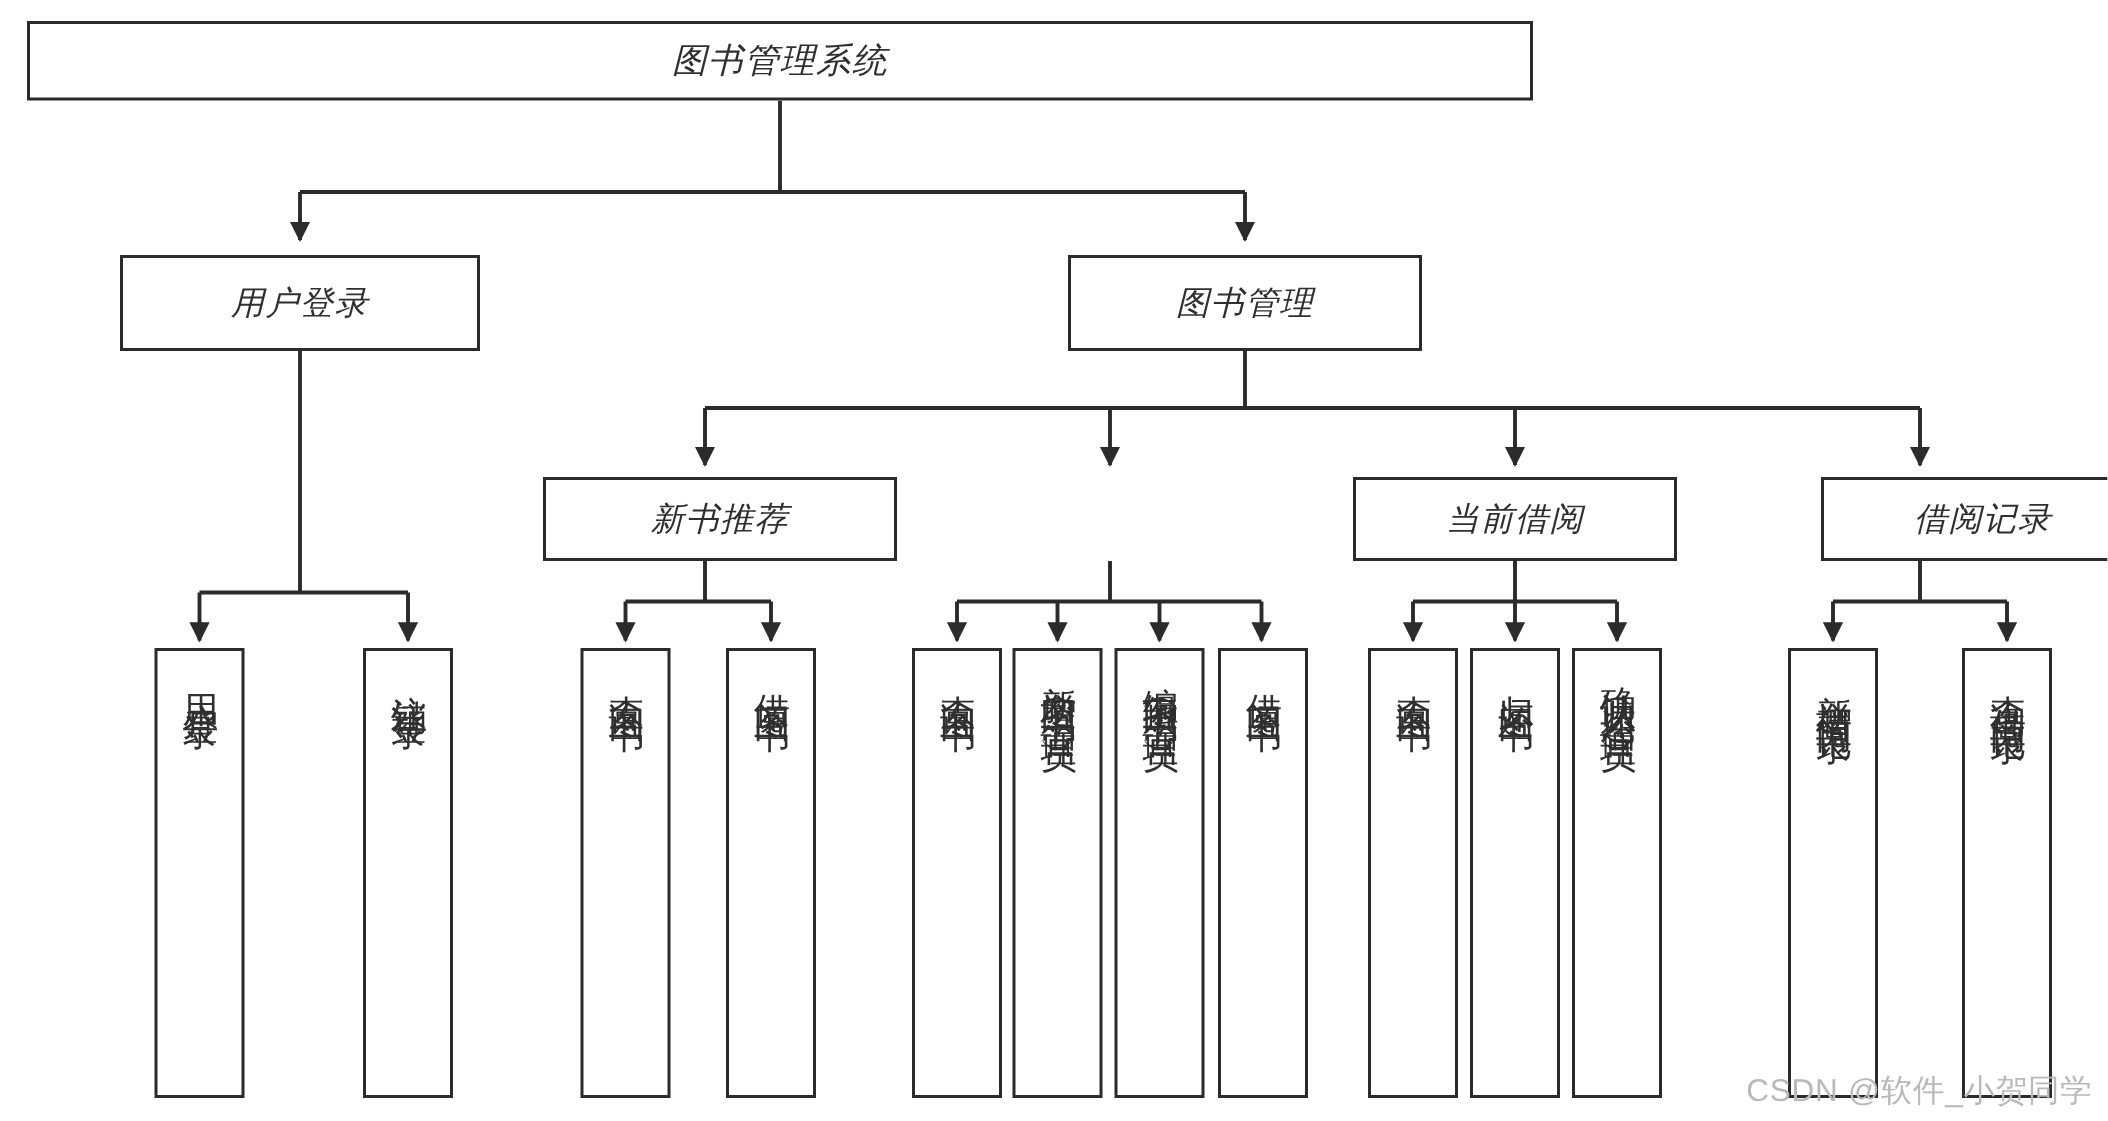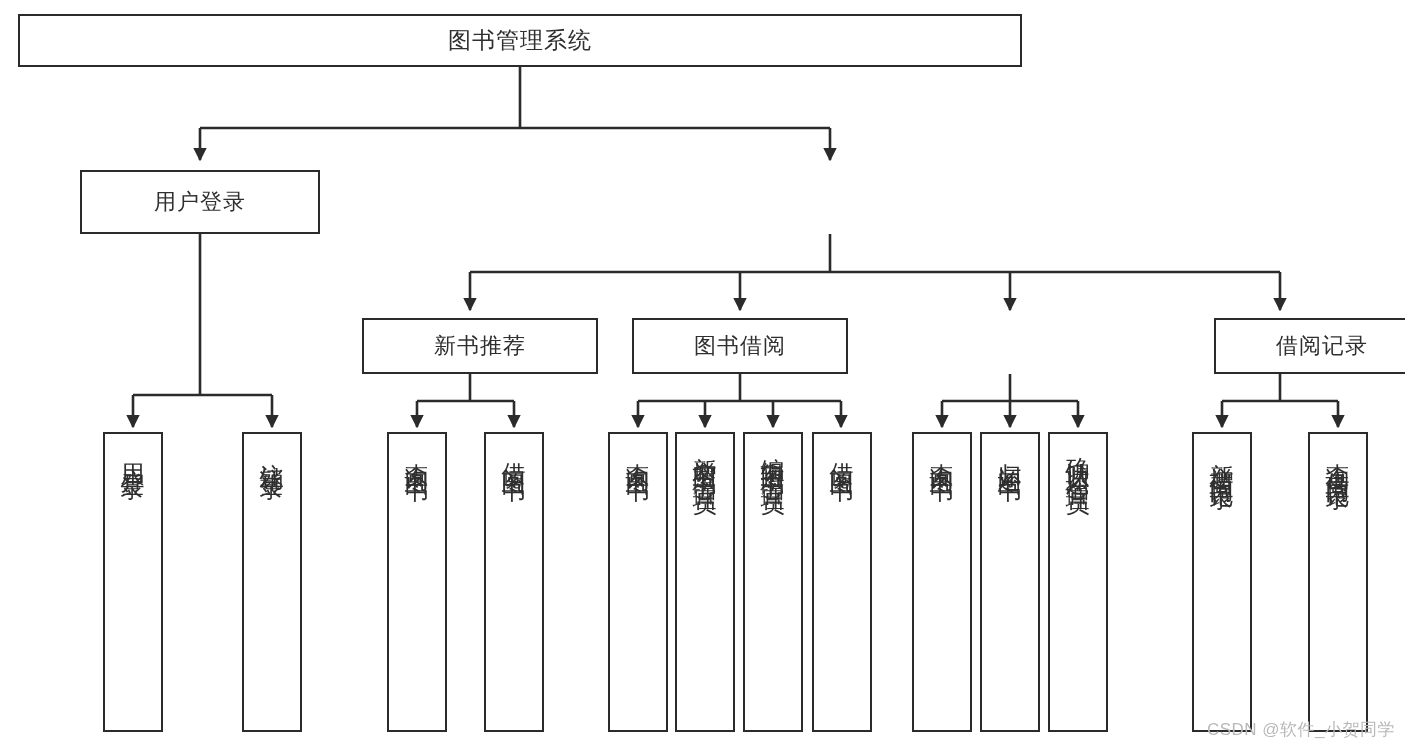--- a/index.html
+++ b/index.html
@@ -36,20 +36,21 @@
     font-size:22px;
     line-height:1.25;
     color:#2f2f2f;
     letter-spacing:1px;
     white-space:nowrap;
     text-align:center;
   }
   
   .node.h .lbl{
     font-size:22px;
+    font-style:italic;
   }
   .node.root .lbl{ font-size:23px; }
   
   .node.v{
     align-items:flex-start;
     justify-content:center;
     padding-top:10px;
   }
   .node.v .lbl{
     writing-mode:vertical-rl;
@@ -59,21 +60,21 @@
     letter-spacing:5px;
     white-space:normal;
     max-height:282px;
     color:#2f2f2f;
   }
   .node.v.tall .lbl{ max-height:292px; }
   .watermark{
     position:absolute;
     right:10px;
     bottom:6px;
-    font-size:17px;
+    font-size:21px;
     color:#b9b9b9;
     letter-spacing:0.5px;
     z-index:5;
     white-space:nowrap;
     font-family:"Liberation Sans","DejaVu Sans",sans-serif;
   }
 </style>
 </head>
 <body>
 
@@ -129,26 +130,29 @@
     </g>
   </svg>
 
   <div class="node h root" style="left:18px; top:14px; width:1004px; height:53px;">
     <span class="lbl">图书管理系统</span>
   </div>
 
   <div class="node h" style="left:80px; top:170px; width:240px; height:64px;">
     <span class="lbl">用户登录</span>
   </div>
+  <div class="node h" style="left:712px; top:170px; width:236px; height:64px;">
+    <span class="lbl">图书管理</span>
+  </div>
 
   <div class="node h" style="left:362px; top:318px; width:236px; height:56px;">
     <span class="lbl">新书推荐</span>
   </div>
-  <div class="node h" style="left:632px; top:318px; width:216px; height:56px;">
-    <span class="lbl">图书借阅</span>
+  <div class="node h" style="left:902px; top:318px; width:216px; height:56px;">
+    <span class="lbl">当前借阅</span>
   </div>
   <div class="node h" style="left:1172px; top:318px; width:216px; height:56px;margin-left:42px;">
     <span class="lbl">借阅记录</span>
   </div>
 
   <div class="node v" style="left:103px; top:432px; width:60px; height:300px;">
     <span class="lbl">用户登录</span>
   </div>
   <div class="node v" style="left:242px; top:432px; width:60px; height:300px;">
     <span class="lbl">注销登录</span>

